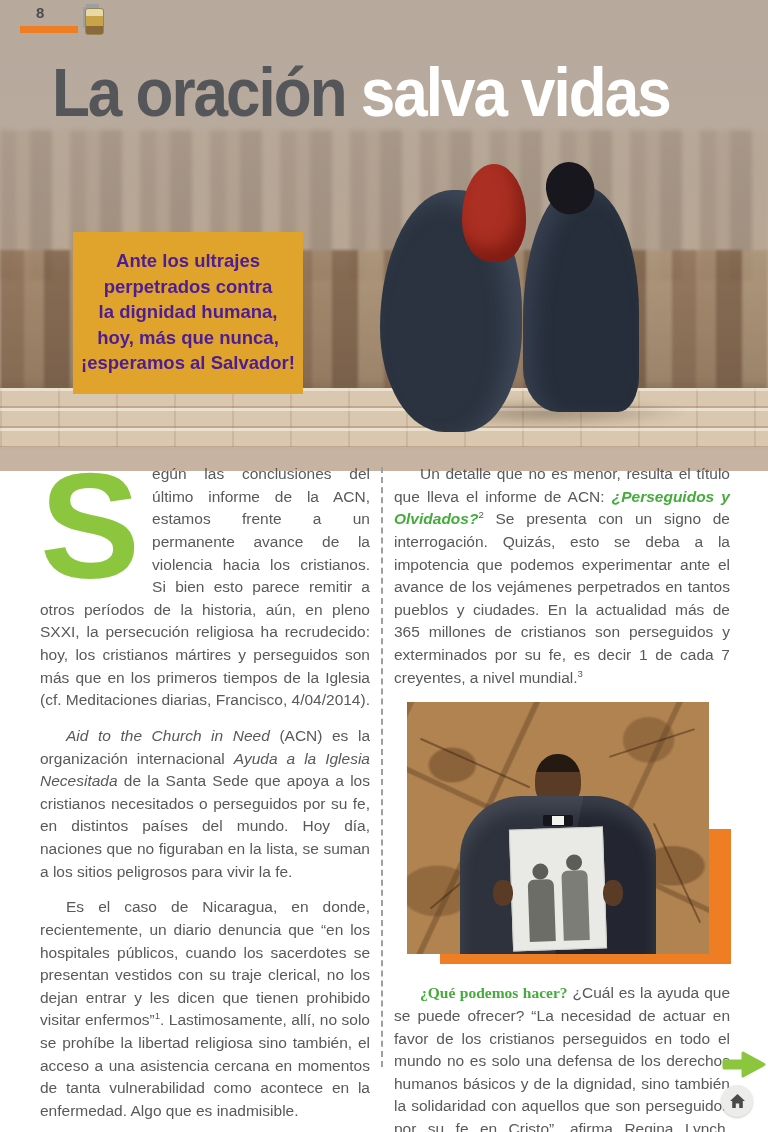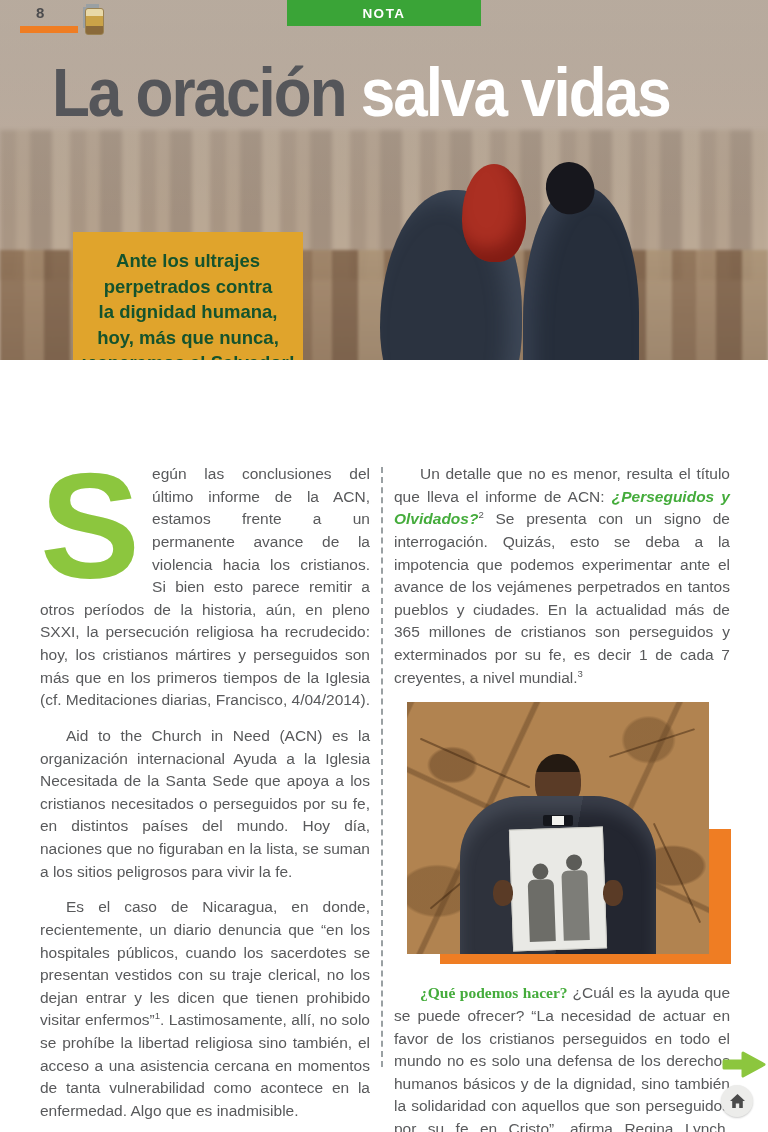--- a/index.html
+++ b/index.html
@@ -6,21 +6,21 @@
     --green-banner:#3aa437; --lime:#8cc63e; --green-text:#45ac3c;
     --orange:#ef7d23; --mustard:#e0a42c; --link-blue:#5fa8c7;
     --body-text:#58595b; --title-dark:#55565a;
   }
   *{margin:0;padding:0;box-sizing:border-box;}
   html,body{background:#888;}
   .page{position:relative;width:768px;height:1132px;margin:0 auto;background:#ffffff;
     font-family:"Liberation Sans","DejaVu Sans",sans-serif;color:var(--body-text);overflow:hidden;}
 
   
-  .hero{position:absolute;left:0;top:0;width:768px;height:360px;overflow:hidden;background:#b9aca0;}
+  .hero{position:absolute;left:0;top:0;width:768px;height:471px;overflow:hidden;background:#b9aca0;}
   .sky{position:absolute;inset:0;background:linear-gradient(180deg,#b2a69c 0%,#bcab9c 45%,#c6b3a2 70%);}
   .city-far{position:absolute;left:0;top:130px;width:100%;height:150px;opacity:.55;filter:blur(2px);
     background:repeating-linear-gradient(90deg,#93806d 0 16px,#a8957f 16px 30px,#887665 30px 52px,#b3a28c 52px 70px);}
   .city-near{position:absolute;left:0;top:250px;width:100%;height:150px;opacity:.8;filter:blur(1.5px);
     background:repeating-linear-gradient(90deg,#9c7f62 0 24px,#b49a7c 24px 44px,#8a6d52 44px 70px,#c0ab8e 70px 96px),
     linear-gradient(180deg,rgba(160,130,100,.3),rgba(120,95,70,.5));background-blend-mode:multiply;}
   .haze{position:absolute;inset:0;background:linear-gradient(180deg,rgba(185,172,158,.75) 0%,rgba(185,172,158,.25) 35%,rgba(185,172,158,0) 60%);}
   .wall{position:absolute;left:0;top:388px;width:100%;height:59px;background:#d9c7af;
     box-shadow:0 -4px 6px rgba(120,95,70,.35);
     background-image:repeating-linear-gradient(180deg,rgba(255,250,240,.5) 0 3px,rgba(0,0,0,0) 3px 18px,rgba(140,110,80,.35) 18px 20px),
@@ -36,42 +36,42 @@
   .man-head{position:absolute;left:546px;top:162px;width:48px;height:52px;background:#17171d;
     border-radius:50% 50% 46% 46%;transform:rotate(-14deg);}
 
   .hero-title{position:absolute;left:52px;top:58px;width:700px;z-index:5;
     font-size:62px;font-weight:800;letter-spacing:-2px;line-height:1;white-space:nowrap;
     transform:scaleY(1.12);transform-origin:top left;}
   .hero-title .t1{color:var(--title-dark);}
   .hero-title .t2{color:#ffffff;}
 
   .quote-box{position:absolute;left:73px;top:232px;width:230px;min-height:162px;z-index:5;
-    background:var(--mustard);color:#14532d;font-weight:bold;font-size:18.5px;line-height:1.38;
+    background:var(--mustard);color:#4c1d95;font-weight:bold;font-size:18.5px;line-height:1.38;
     text-align:center;padding:16px 8px;white-space:pre-line;}
 
   
   .pagenum{position:absolute;left:36px;top:4px;z-index:6;font-size:15px;font-weight:bold;color:#4c4c4e;}
   .page-bar{position:absolute;left:20px;top:26px;width:58px;height:7px;background:var(--orange);z-index:6;}
   .logo{position:absolute;left:85px;top:8px;width:19px;height:27px;z-index:6;
     background:linear-gradient(180deg,#e8d9a8 0 30%,#caa348 30% 70%,#8a6a3a 70%);
     border:1px solid #9b8252;border-radius:3px;box-shadow:-5px -4px 0 -3px #9aa0a3,-2px -7px 0 -3px #9aa0a3;}
   .nota{position:absolute;left:287px;top:0;width:194px;height:26px;z-index:6;background:var(--green-banner);
     color:#fff;font-size:13.5px;font-weight:bold;letter-spacing:1.5px;text-align:center;line-height:27px;}
 
   
   .content{position:absolute;left:0;top:447px;width:768px;display:flex;padding:16px 38px 0 40px;}
   .col-left{width:330px;}
   .v-divider{width:0;border-left:2px dashed #9aa0a3;margin:4px 11px 0 11px;height:600px;}
   .col-right{flex:1;}
   p.body{font-size:15.5px;line-height:1.46;text-align:justify;margin-bottom:13px;text-indent:26px;}
   p.body.no-indent{text-indent:0;}
   .dropcap{float:left;font-size:150px;line-height:.74;font-weight:bold;color:var(--lime);
     margin:8px 12px 0 0;font-family:"Liberation Sans",sans-serif;}
-  .s-i{}
+  .s-i{font-style:italic;}
   .s-gb{color:var(--green-text);font-weight:bold;font-style:italic;}
   .s-g{color:var(--green-text);font-weight:bold;font-family:Liberation Serif, serif;}
   .s-sup{font-size:.62em;vertical-align:super;line-height:0;}
 
   
   .photo-wrap{position:relative;width:302px;height:262px;margin:6px 0 18px 13px;}
   .photo-accent{position:absolute;left:33px;top:127px;width:291px;height:135px;background:var(--orange);}
   .photo{position:absolute;left:0;top:0;width:302px;height:252px;overflow:hidden;background:#b18350;
     background-image:radial-gradient(ellipse at 15% 25%,rgba(80,50,25,.4) 0 6%,rgba(0,0,0,0) 7%),
       radial-gradient(ellipse at 80% 15%,rgba(90,60,30,.35) 0 7%,rgba(0,0,0,0) 8%),
@@ -129,21 +129,20 @@
     <div class="quote-box">Ante los ultrajes
 perpetrados contra
 la dignidad humana,
 hoy, más que nunca,
 ¡esperamos al Salvador!</div>
   </div>
 
   <div class="pagenum">8</div>
   <div class="page-bar"></div>
   <div class="logo"></div>
-  <div class="nota">NOTA</div>
 
   <div class="content">
 
     <div class="col-left">
       <p class="body no-indent"><span class="dropcap">S</span><span>egún las conclusiones del último informe de la ACN, estamos frente a un permanente avance de la violencia hacia los cristianos. Si bien esto parece remitir a otros períodos de la historia, aún, en pleno SXXI, la persecución religiosa ha recrudecido: hoy, los cristianos mártires y perseguidos son más que en los primeros tiempos de la Iglesia (cf. Meditaciones diarias, Francisco, 4/04/2014).</span></p>
       <p class="body"><span class="s-i">Aid to the Church in Need</span><span> (ACN) es la organización internacional </span><span class="s-i">Ayuda a la Iglesia Necesitada</span><span> de la Santa Sede que apoya a los cristianos necesitados o perseguidos por su fe, en distintos países del mundo. Hoy día, naciones que no figuraban en la lista, se suman a los sitios peligrosos para vivir la fe.</span></p>
       <p class="body"><span>Es el caso de Nicaragua, en donde, recientemente, un diario denuncia que “en los hospitales públicos, cuando los sacerdotes se presentan vestidos con su traje clerical, no los dejan entrar y les dicen que tienen prohibido visitar enfermos”</span><span class="s-sup">1</span><span>. Lastimosamente, allí, no solo se prohíbe la libertad religiosa sino también, el acceso a una asistencia cercana en momentos de tanta vulnerabilidad como acontece en la enfermedad. Algo que es inadmisible.</span></p>
 
     </div>
 

